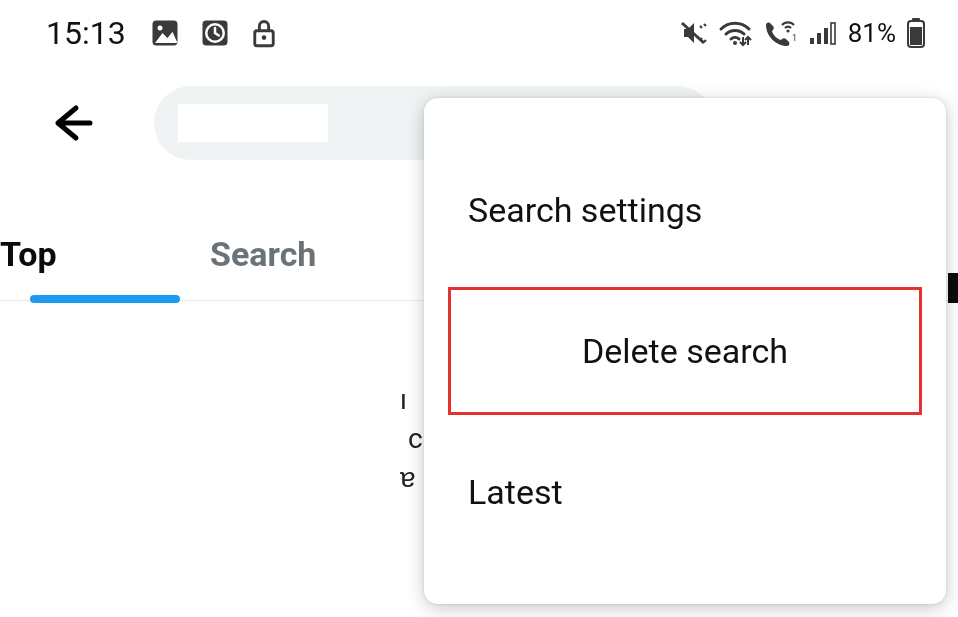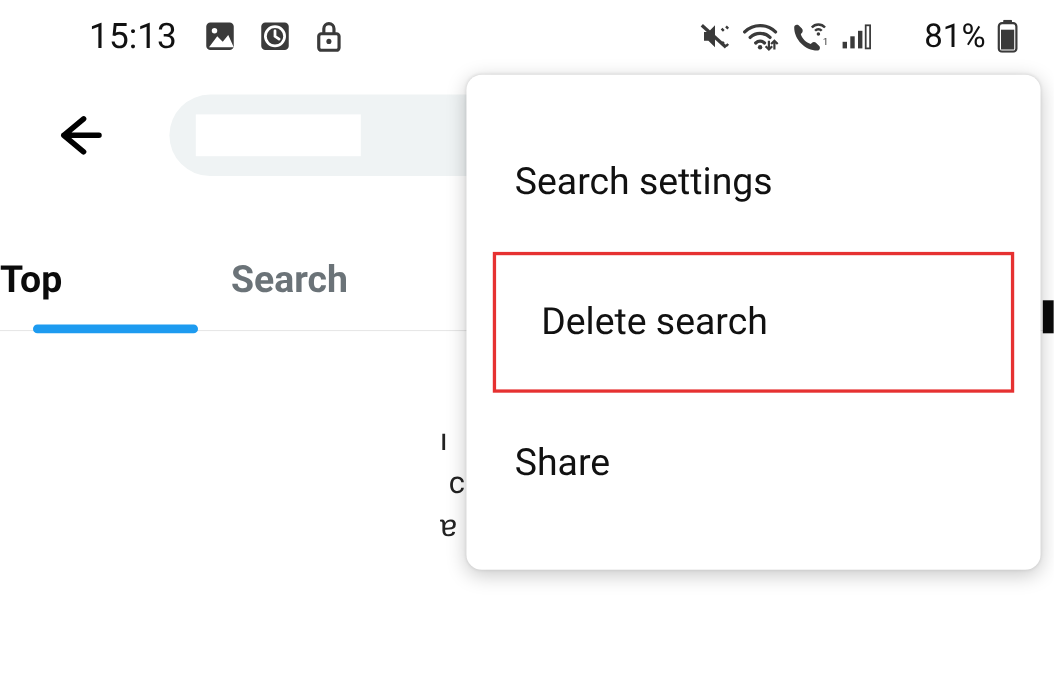--- a/index.html
+++ b/index.html
@@ -20,40 +20,38 @@
       justify-content: space-between;
       align-items: center;
       padding: 14px 32px 10px 46px;
       font-size: 30px;
       color: #111;
     }
     .status-left {
       display: flex;
       align-items: center;
       gap: 20px;
-      margin-left: 35px;
     }
     .status-time {
       font-weight: 400;
       font-size: 32px;
       margin-right: 4px;
     }
     .status-right {
       display: flex;
       align-items: center;
       gap: 10px;
     }
     .status-icon {
       display: inline-flex;
       align-items: center;
     }
     .battery-text {
-      font-size: 30px;
+      font-size: 26px;
       font-weight: 400;
-      margin-left: 36px;
     }
     .header-row {
       display: flex;
       align-items: center;
       padding: 24px 32px 10px 48px;
       gap: 60px;
     }
     .back-btn {
       display: flex;
       align-items: center;
@@ -119,39 +117,40 @@
       position: absolute;
       top: 273px;
       right: 0;
       width: 10px;
       height: 30px;
       background: #0b0b0b;
     }
     .popup-menu {
       position: absolute;
       left: 424px;
-      top: 68px;
+      top: 98px;
       width: 522px;
       background: #fff;
       border-radius: 14px;
       box-shadow: 0 4px 18px rgba(0,0,0,0.22), 0 0 3px rgba(0,0,0,0.1);
-      padding: 33px 0;
+      padding: 48px 0;
     }
     .menu-item {
       font-size: 34px;
       color: #111;
       padding: 44px 44px;
       cursor: pointer;
     }
     .highlight-box {
       border: 3px solid #e63131;
     }
     .menu-item.highlighted {
       padding: 41px 41px;
-      margin: 0 24px;
+      margin: 13px 24px;
+      text-align: center;
     }
     svg {
       display: block;
     }
   </style>
 </head>
 <body>
 
 <div class="status-bar">
   <div class="status-left">
@@ -251,15 +250,15 @@
 <div class="peek-right"></div>
 
 <div class="popup-menu">
   <div class="menu-item">
     <span>Search settings</span>
   </div>
   <div class="menu-item highlighted highlight-box">
     <span>Delete search</span>
   </div>
   <div class="menu-item">
-    <span>Share</span>
+    <span>Latest</span>
   </div>
 </div>
 
 </body></html>

